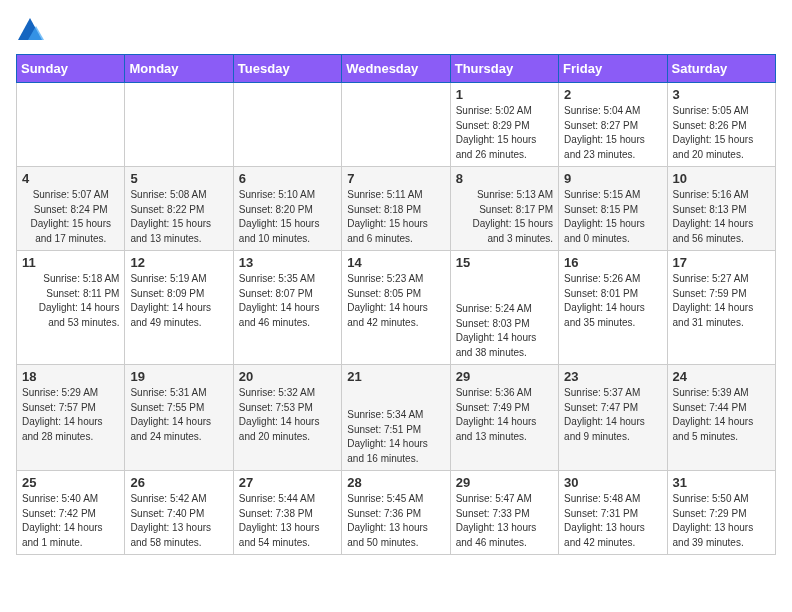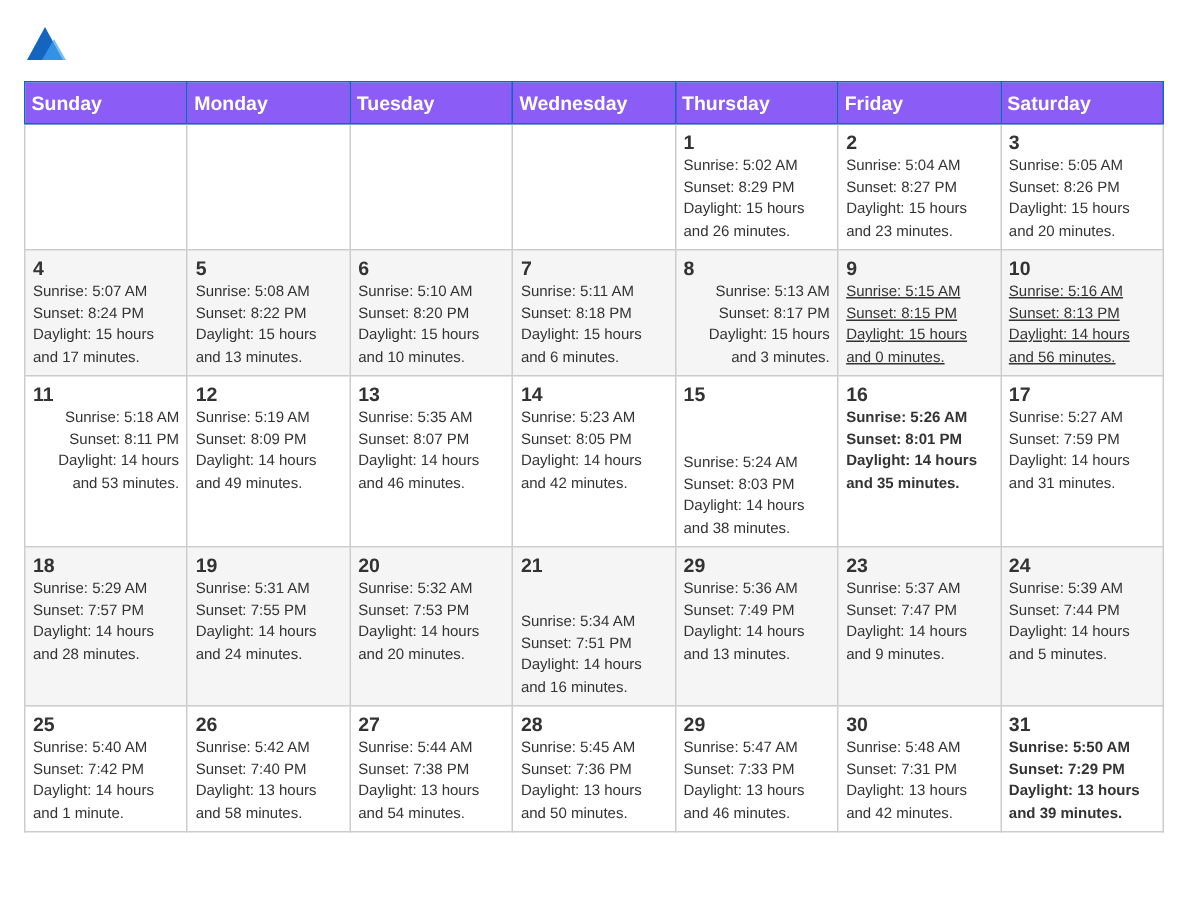--- a/index.html
+++ b/index.html
@@ -150,21 +150,21 @@
           <span class="day-number">3</span>
           <div class="day-info" style="white-space: pre-line;">Sunrise: 5:05 AM
 Sunset: 8:26 PM
 Daylight: 15 hours
 and 20 minutes.</div>
         </td>
       </tr>
       <tr>
         <td>
           <span class="day-number">4</span>
-          <div class="day-info" style="white-space: pre-line;">Sunrise: 5:07 AM
+          <div class="day-info" style="white-space: pre-line; text-align: center;">Sunrise: 5:07 AM
 Sunset: 8:24 PM
 Daylight: 15 hours
 and 17 minutes.</div>
         </td>
         <td>
           <span class="day-number">5</span>
           <div class="day-info" style="white-space: pre-line;">Sunrise: 5:08 AM
 Sunset: 8:22 PM
 Daylight: 15 hours
 and 13 minutes.</div>
@@ -185,28 +185,28 @@
         </td>
         <td>
           <span class="day-number">8</span>
           <div class="day-info" style="white-space: pre-line; text-align: right;">Sunrise: 5:13 AM
 Sunset: 8:17 PM
 Daylight: 15 hours
 and 3 minutes.</div>
         </td>
         <td>
           <span class="day-number">9</span>
-          <div class="day-info" style="white-space: pre-line; text-decoration: underline;">Sunrise: 5:15 AM
+          <div class="day-info" style="white-space: pre-line;">Sunrise: 5:15 AM
 Sunset: 8:15 PM
 Daylight: 15 hours
 and 0 minutes.</div>
         </td>
         <td>
           <span class="day-number">10</span>
-          <div class="day-info" style="white-space: pre-line; text-decoration: underline;">Sunrise: 5:16 AM
+          <div class="day-info" style="white-space: pre-line;">Sunrise: 5:16 AM
 Sunset: 8:13 PM
 Daylight: 14 hours
 and 56 minutes.</div>
         </td>
       </tr>
       <tr>
         <td>
           <span class="day-number">11</span>
           <div class="day-info" style="white-space: pre-line; text-align: right;">Sunrise: 5:18 AM
 Sunset: 8:11 PM
@@ -236,21 +236,21 @@
         </td>
         <td>
           <span class="day-number">15</span>
           <div class="day-info" style="white-space: pre-line; margin-top: 32px;">Sunrise: 5:24 AM
 Sunset: 8:03 PM
 Daylight: 14 hours
 and 38 minutes.</div>
         </td>
         <td>
           <span class="day-number">16</span>
-          <div class="day-info" style="white-space: pre-line; font-weight: bold;">Sunrise: 5:26 AM
+          <div class="day-info" style="white-space: pre-line;">Sunrise: 5:26 AM
 Sunset: 8:01 PM
 Daylight: 14 hours
 and 35 minutes.</div>
         </td>
         <td>
           <span class="day-number">17</span>
           <div class="day-info" style="white-space: pre-line;">Sunrise: 5:27 AM
 Sunset: 7:59 PM
 Daylight: 14 hours
 and 31 minutes.</div>
@@ -345,20 +345,20 @@
         </td>
         <td>
           <span class="day-number">30</span>
           <div class="day-info" style="white-space: pre-line;">Sunrise: 5:48 AM
 Sunset: 7:31 PM
 Daylight: 13 hours
 and 42 minutes.</div>
         </td>
         <td>
           <span class="day-number">31</span>
-          <div class="day-info" style="white-space: pre-line; font-weight: bold;">Sunrise: 5:50 AM
+          <div class="day-info" style="white-space: pre-line;">Sunrise: 5:50 AM
 Sunset: 7:29 PM
 Daylight: 13 hours
 and 39 minutes.</div>
         </td>
       </tr>
     </tbody>
 </table>
 
 </body></html>

